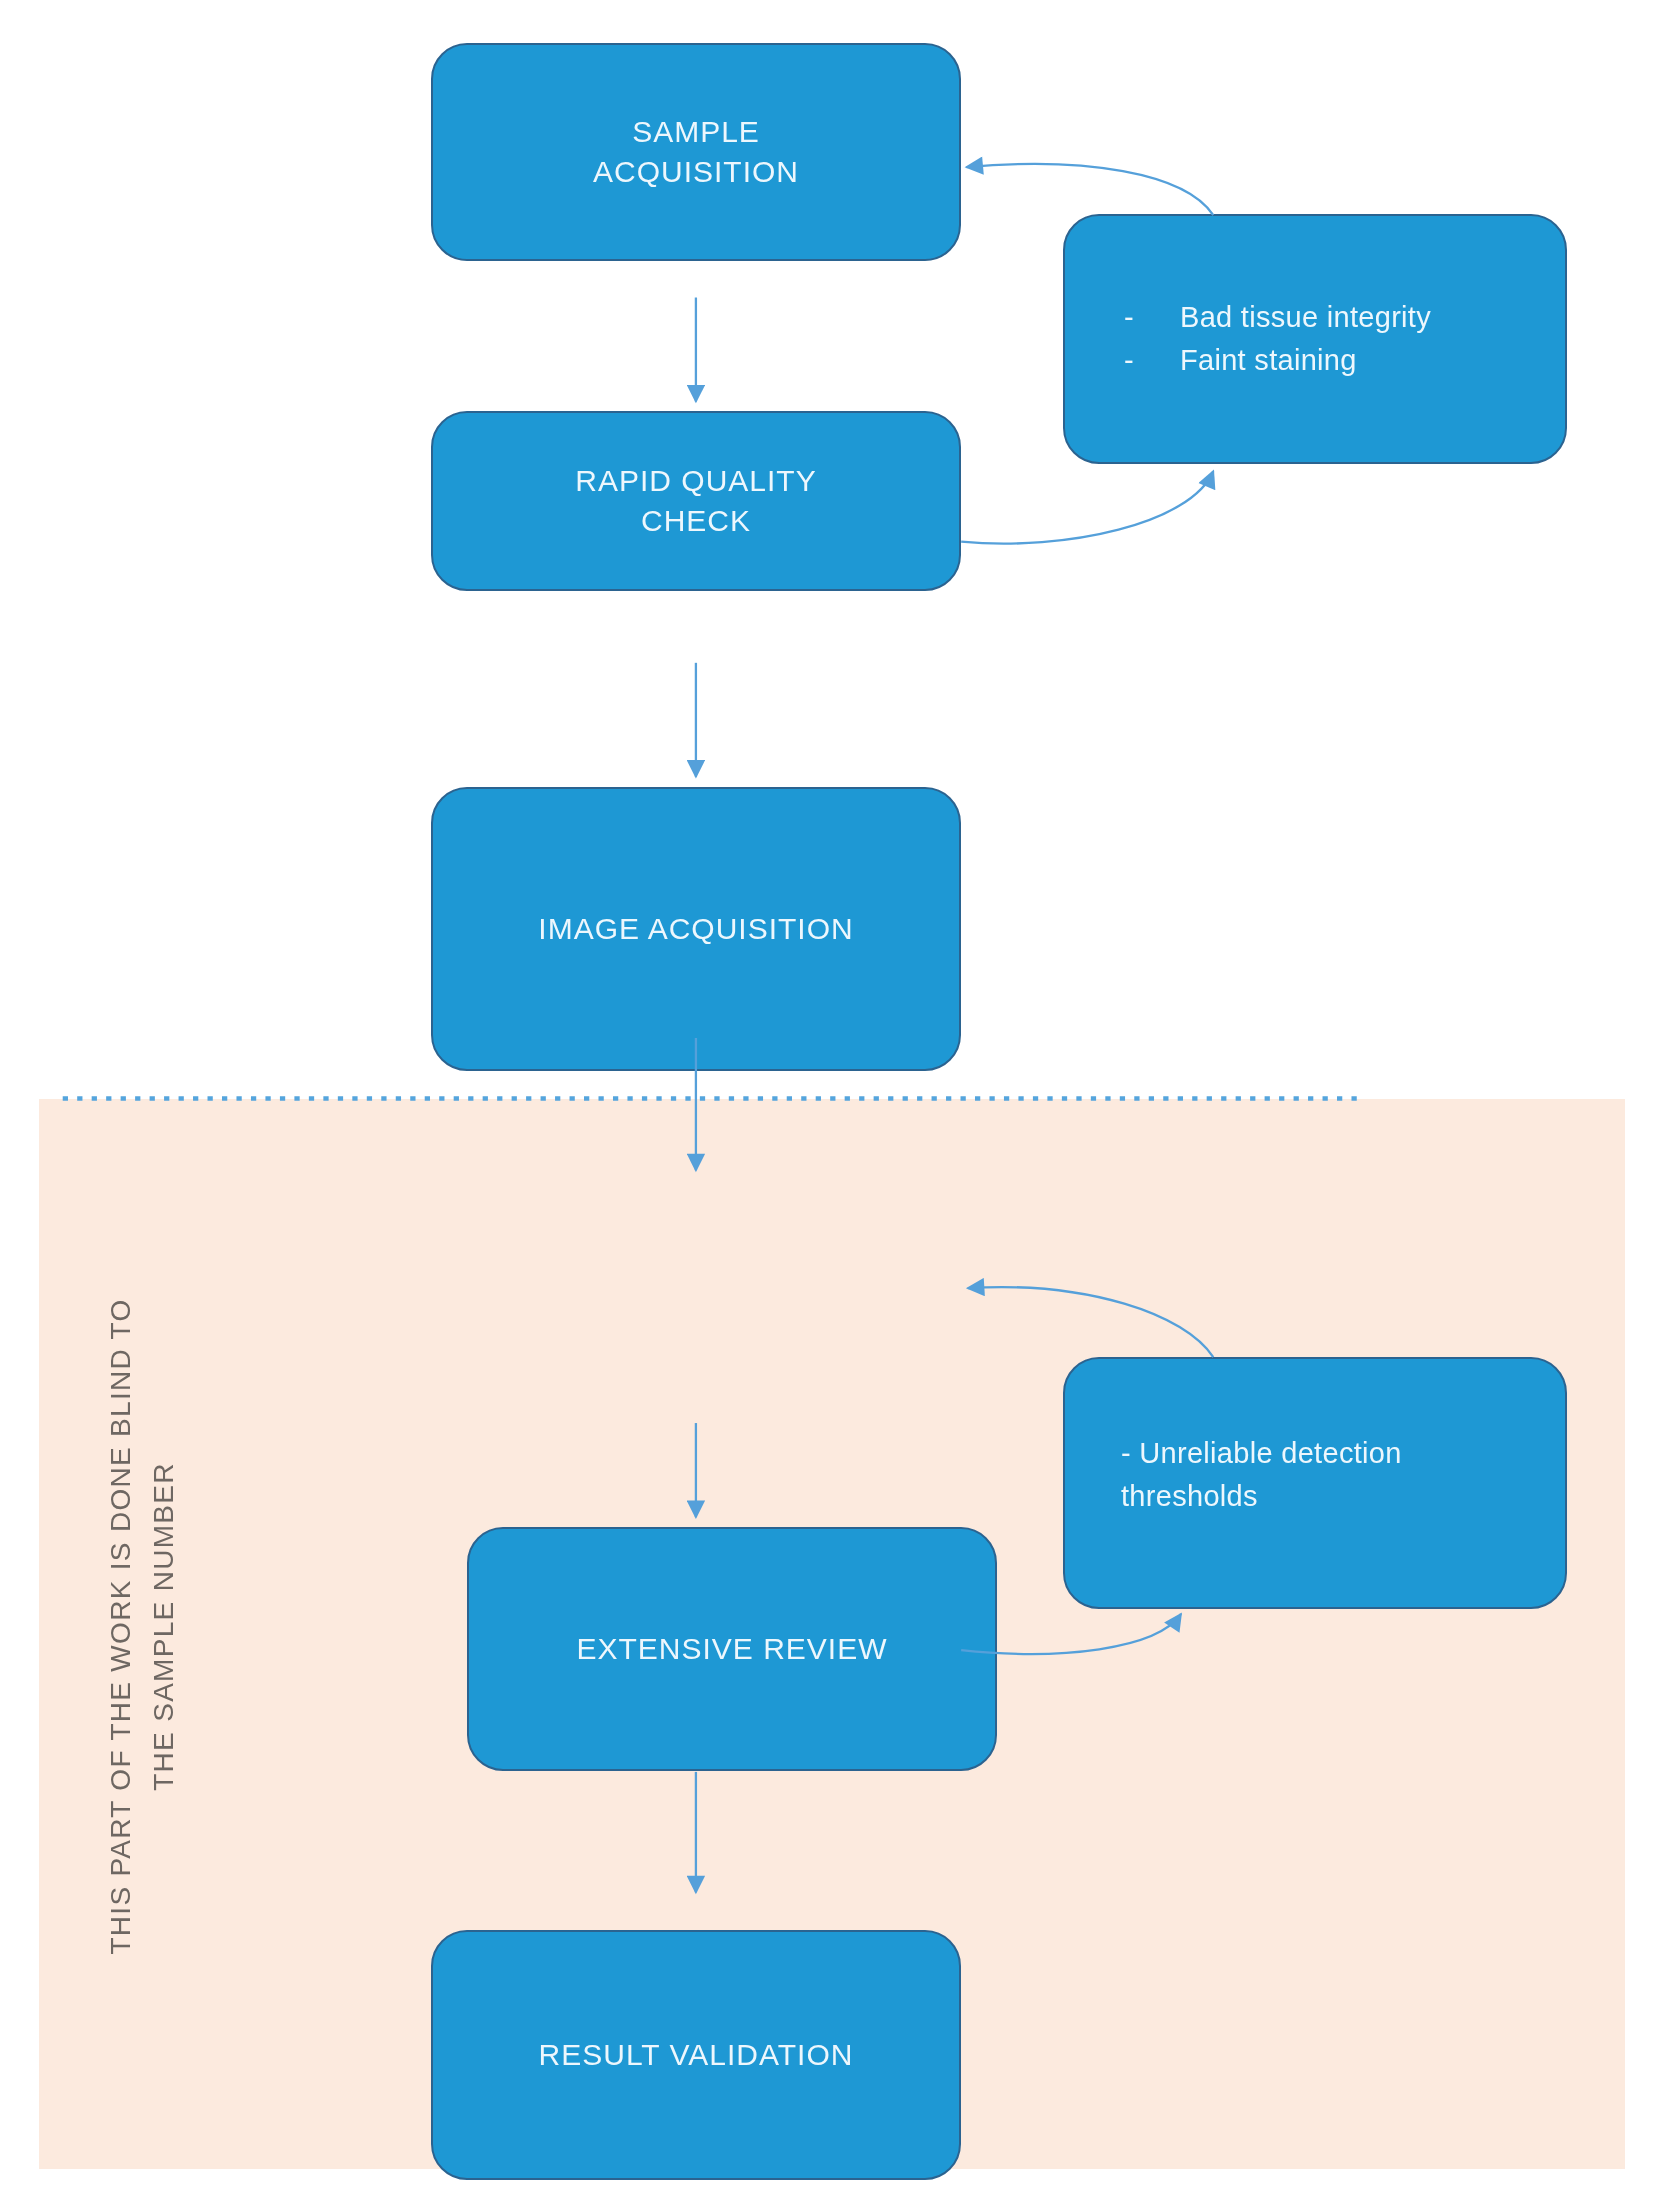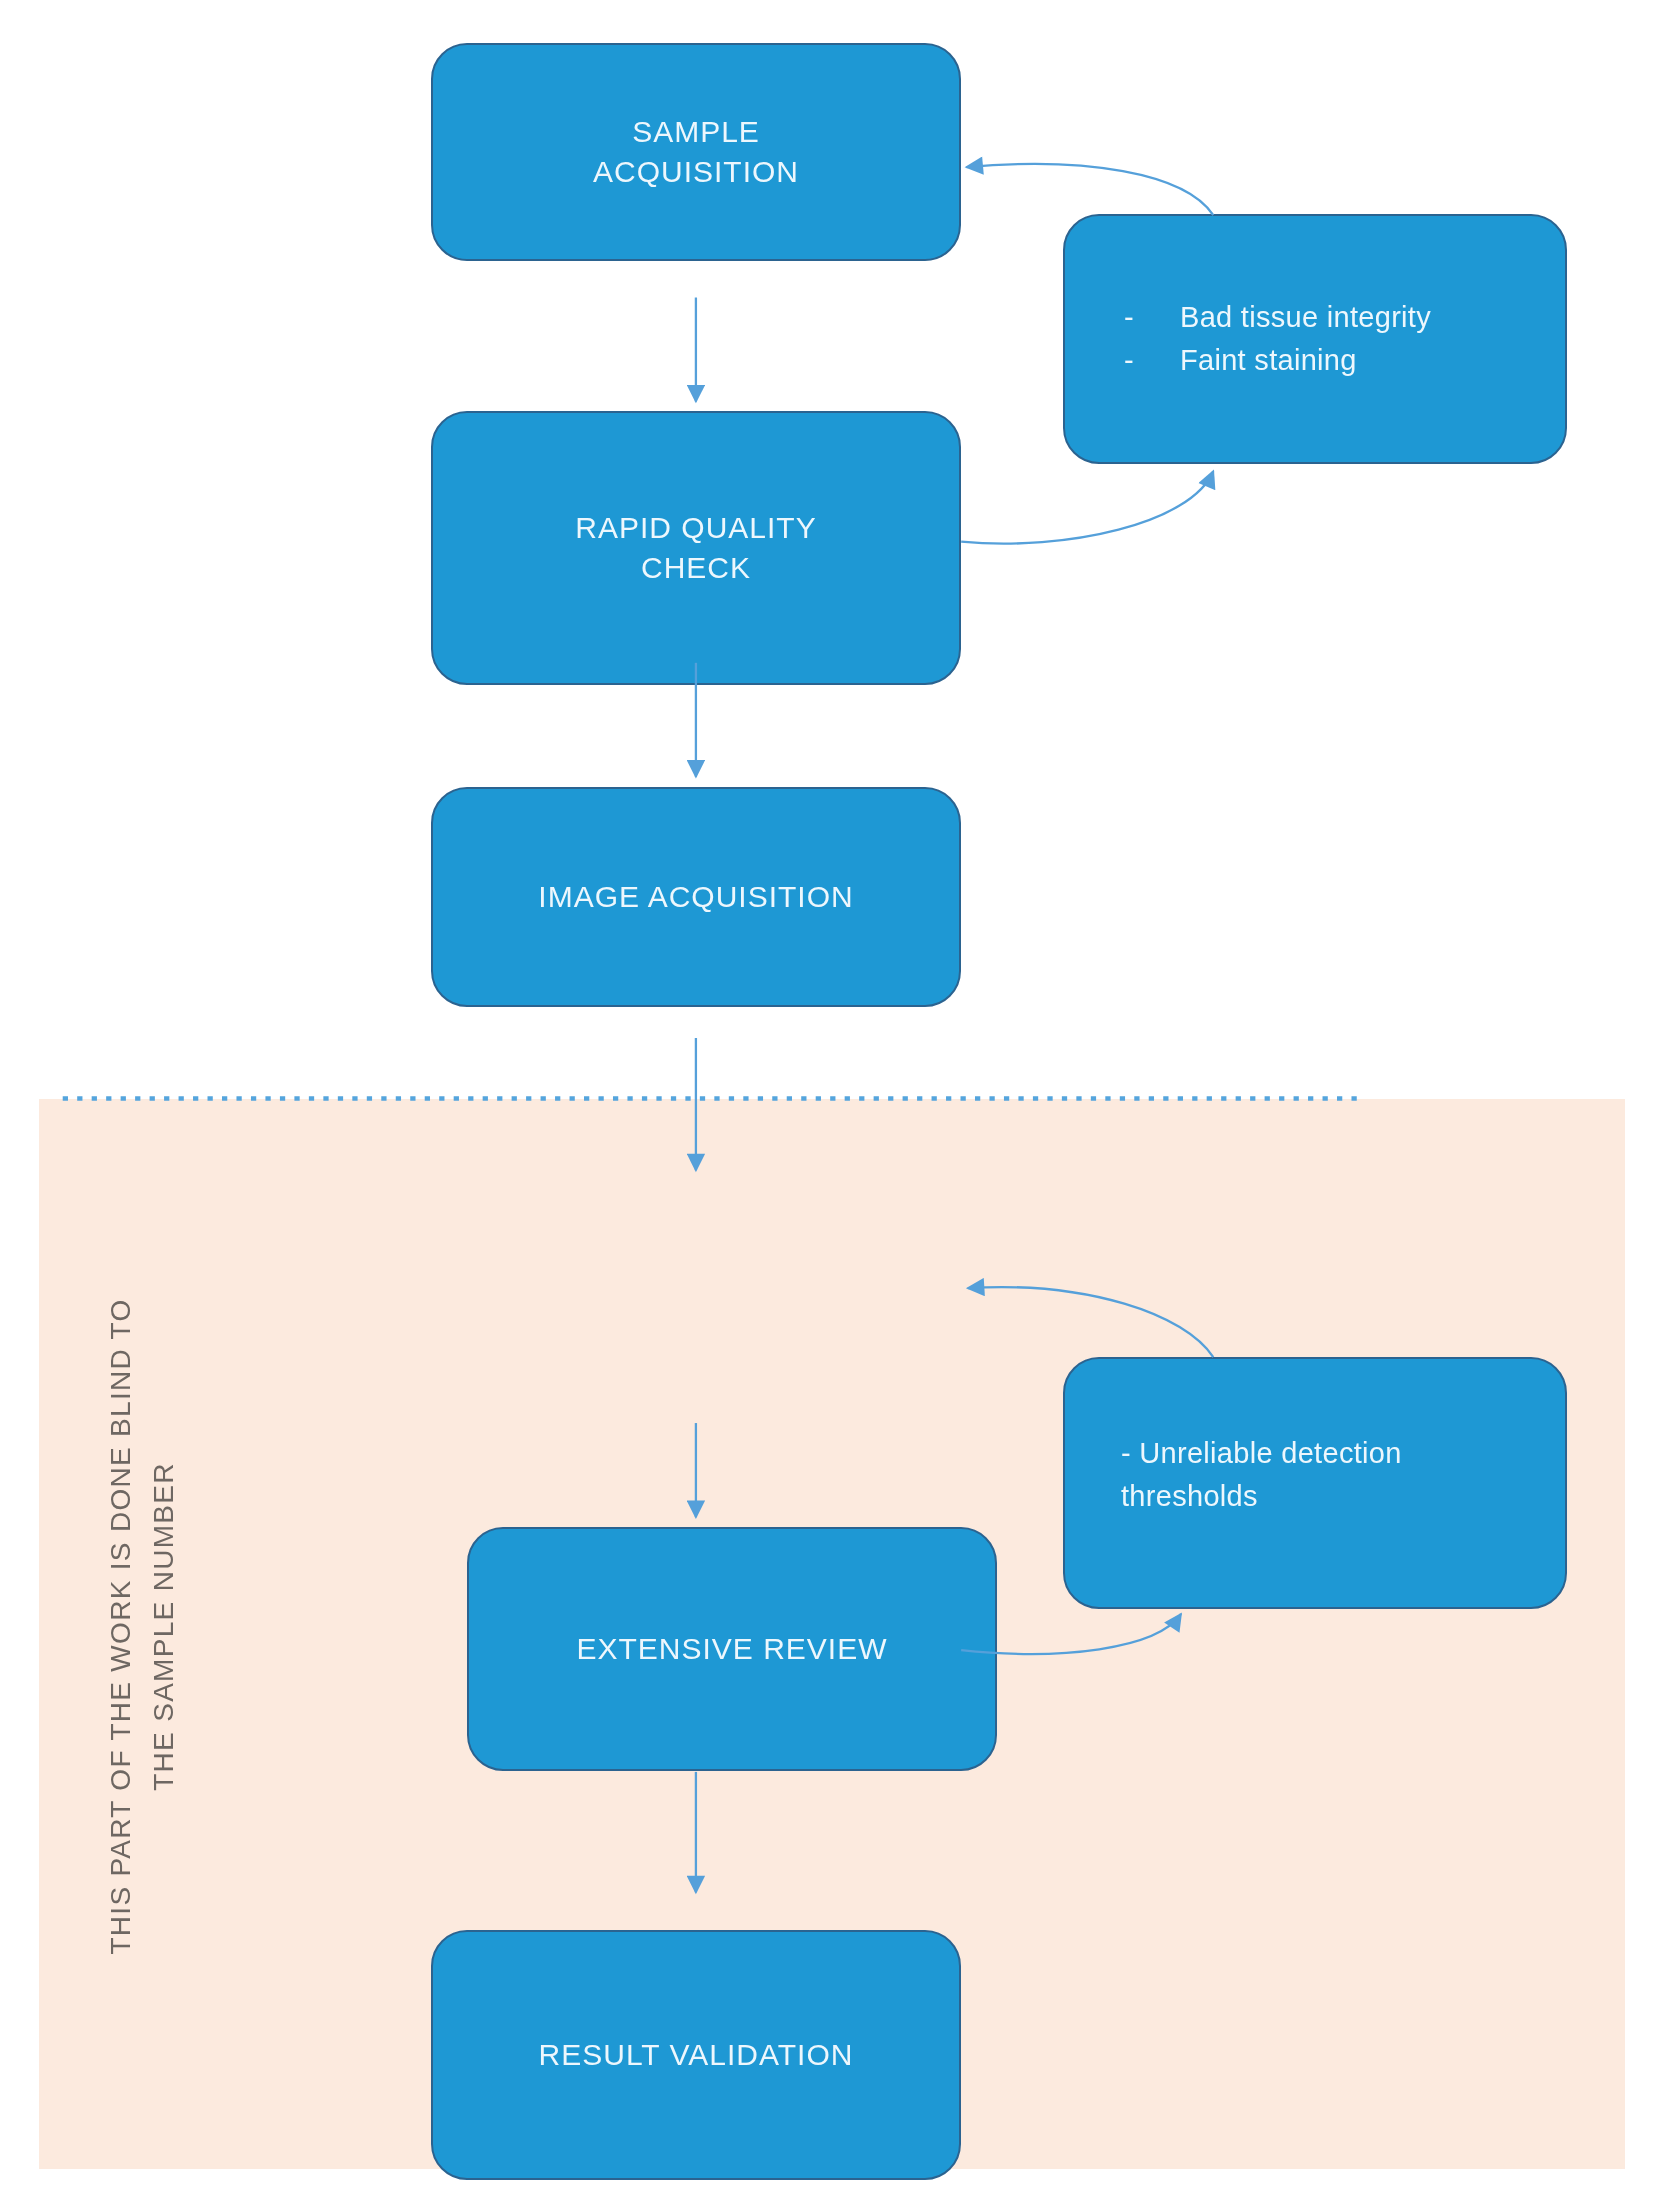--- a/index.html
+++ b/index.html
@@ -44,22 +44,22 @@
   }
   .step-label{
     display:block;
     color:var(--box-text,#edf7fd);
     font-size:30px;line-height:1.32;
     letter-spacing:1px;
     text-align:center;
     white-space:nowrap;
   }
   #step-sample-preparation{top:43px;height:218px;}
-  #step-rapid-quality-check{top:411px;height:274px;}
-  #step-image-acquisition{top:787px;height:220px;}
+  #step-rapid-quality-check{top:411px;height:180px;}
+  #step-image-acquisition{top:787px;height:284px;}
   #step-batch-analysis{top:1182px;height:240px;}
   #step-extensive-review{top:1527px;height:244px;margin-left:36px;}
   #step-result-validation{top:1902px;height:250px;margin-top:28px;}
   .note{left:1063px;width:504px;align-items:stretch;}
   #note-quality-issues{top:214px;height:250px;padding:0 26px 0 59px;}
   #note-analysis-issues{top:1357px;height:252px;padding:0 26px 16px 56px;}
   .note-item{
     display:flex;flex-direction:row;align-items:baseline;
     color:var(--box-text,#edf7fd);
     font-size:29px;line-height:1.5;letter-spacing:0.3px;

